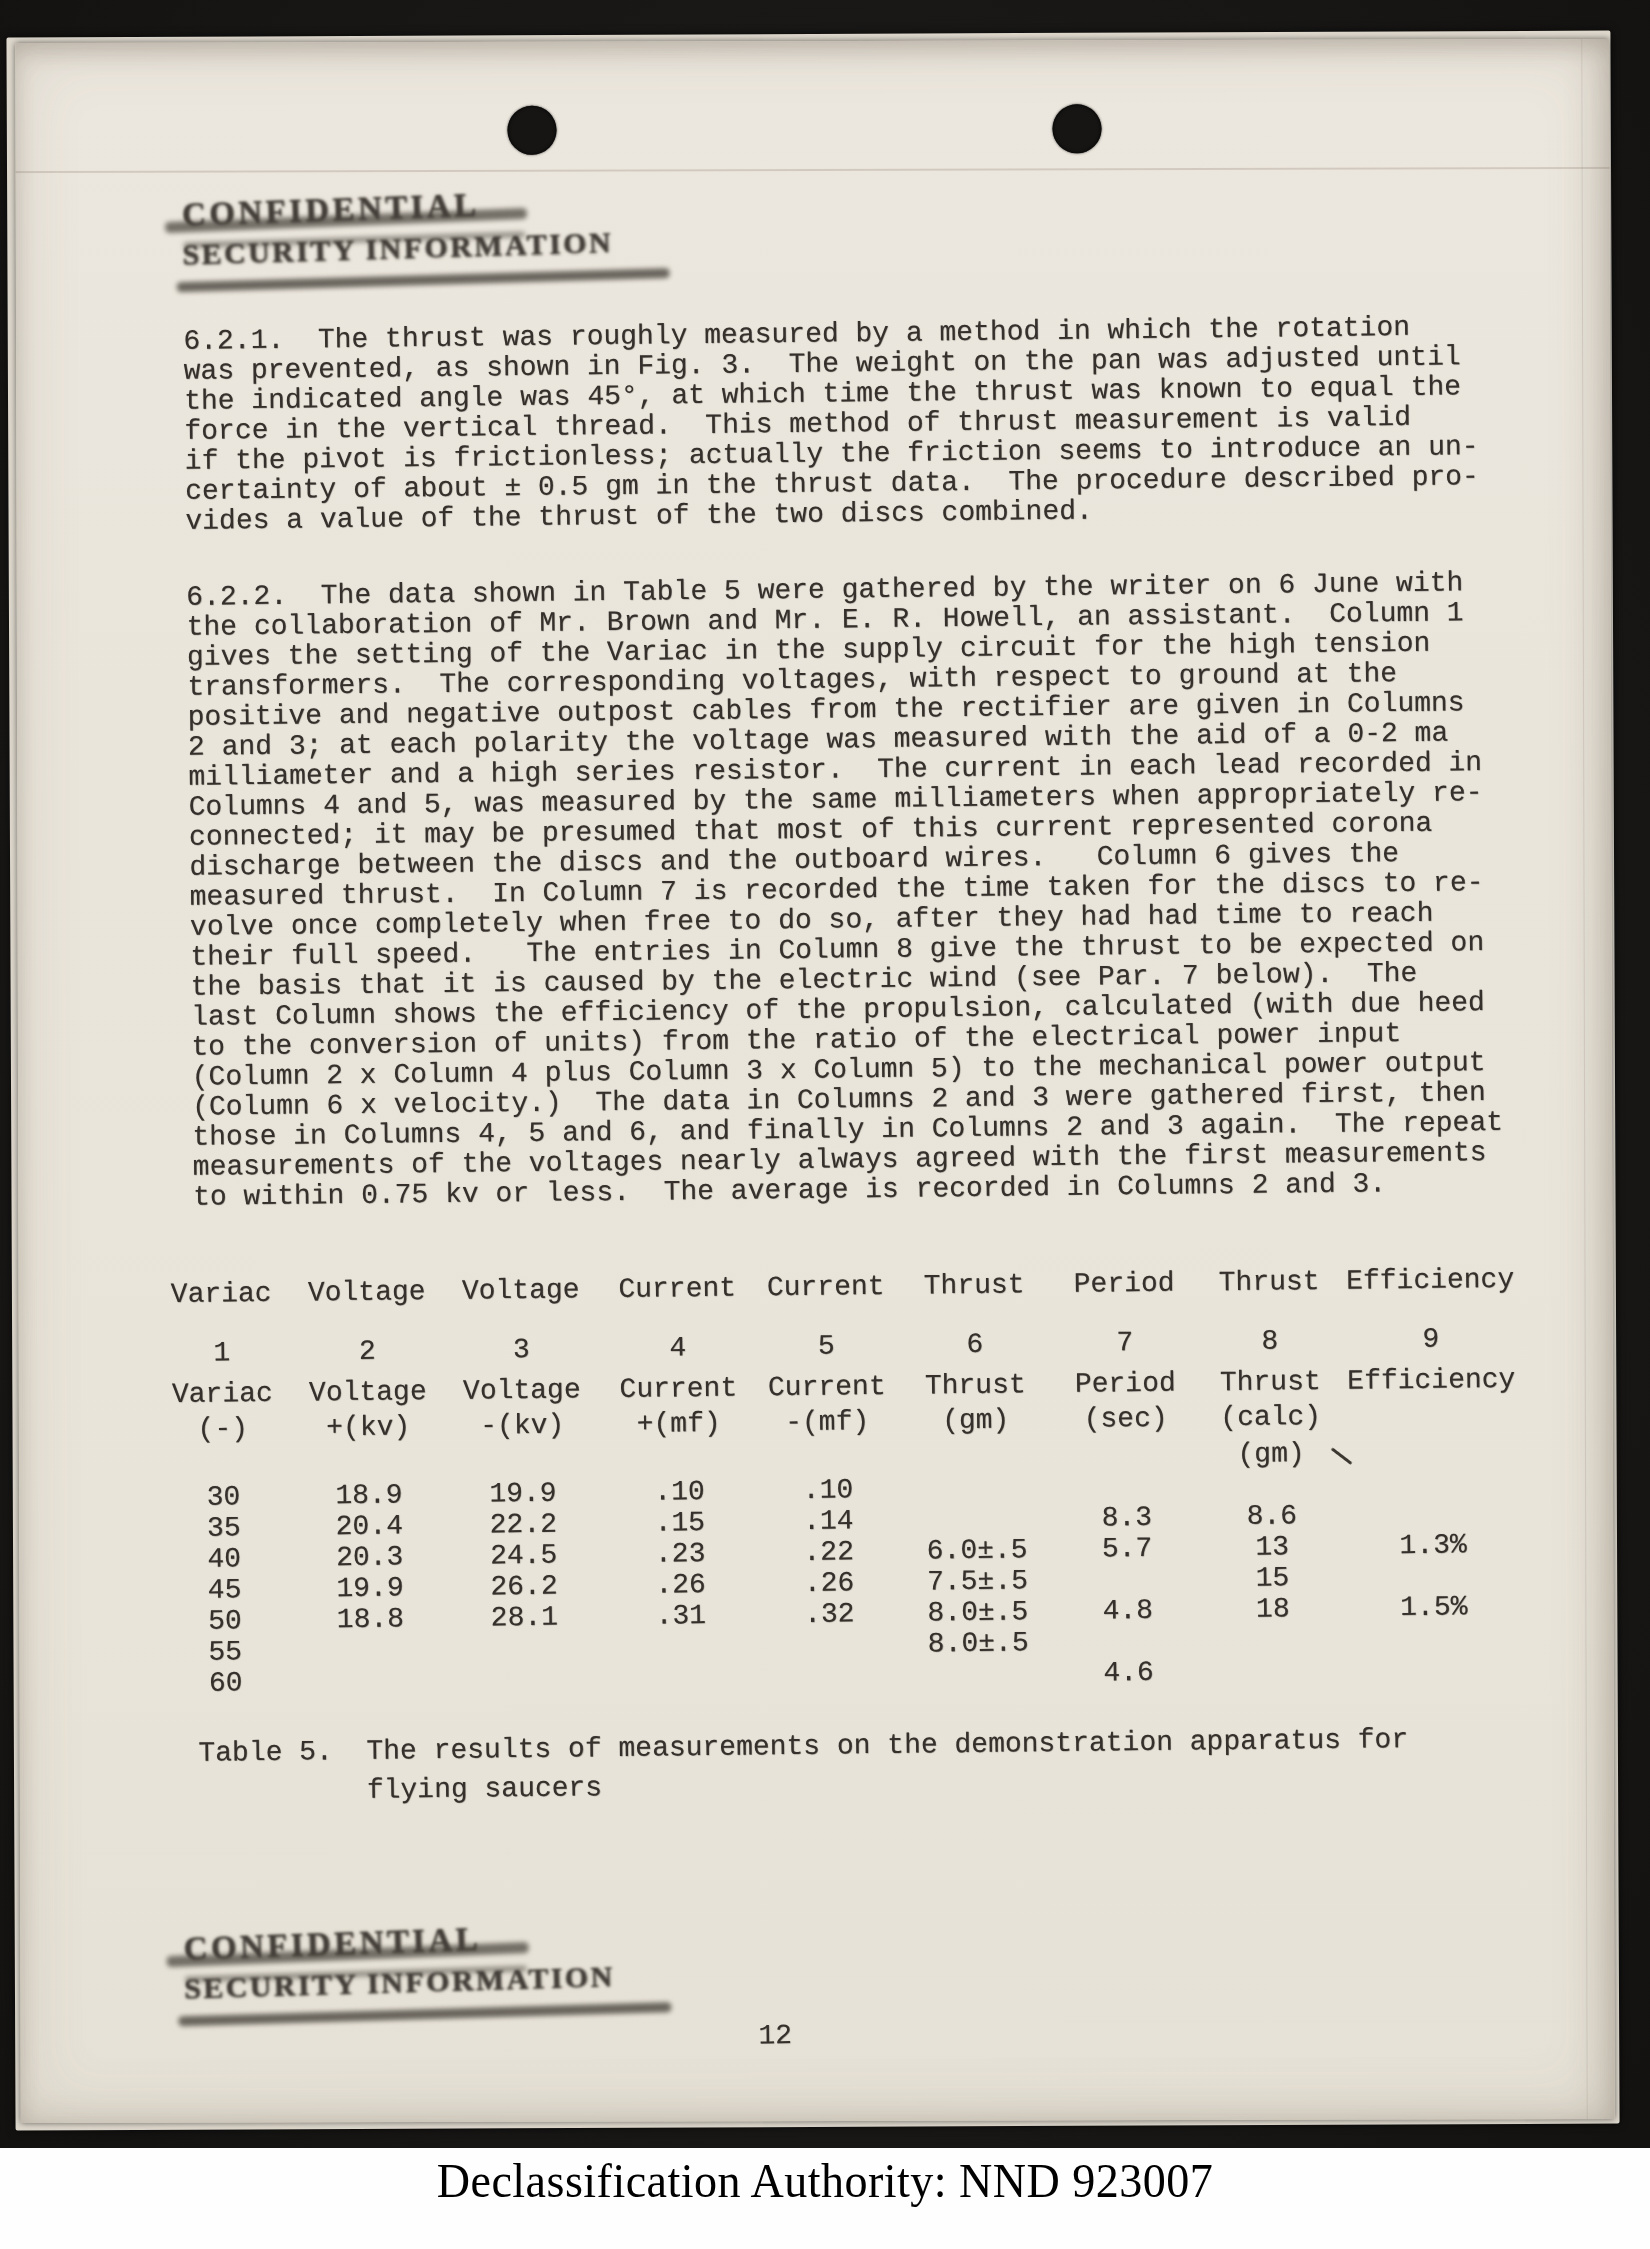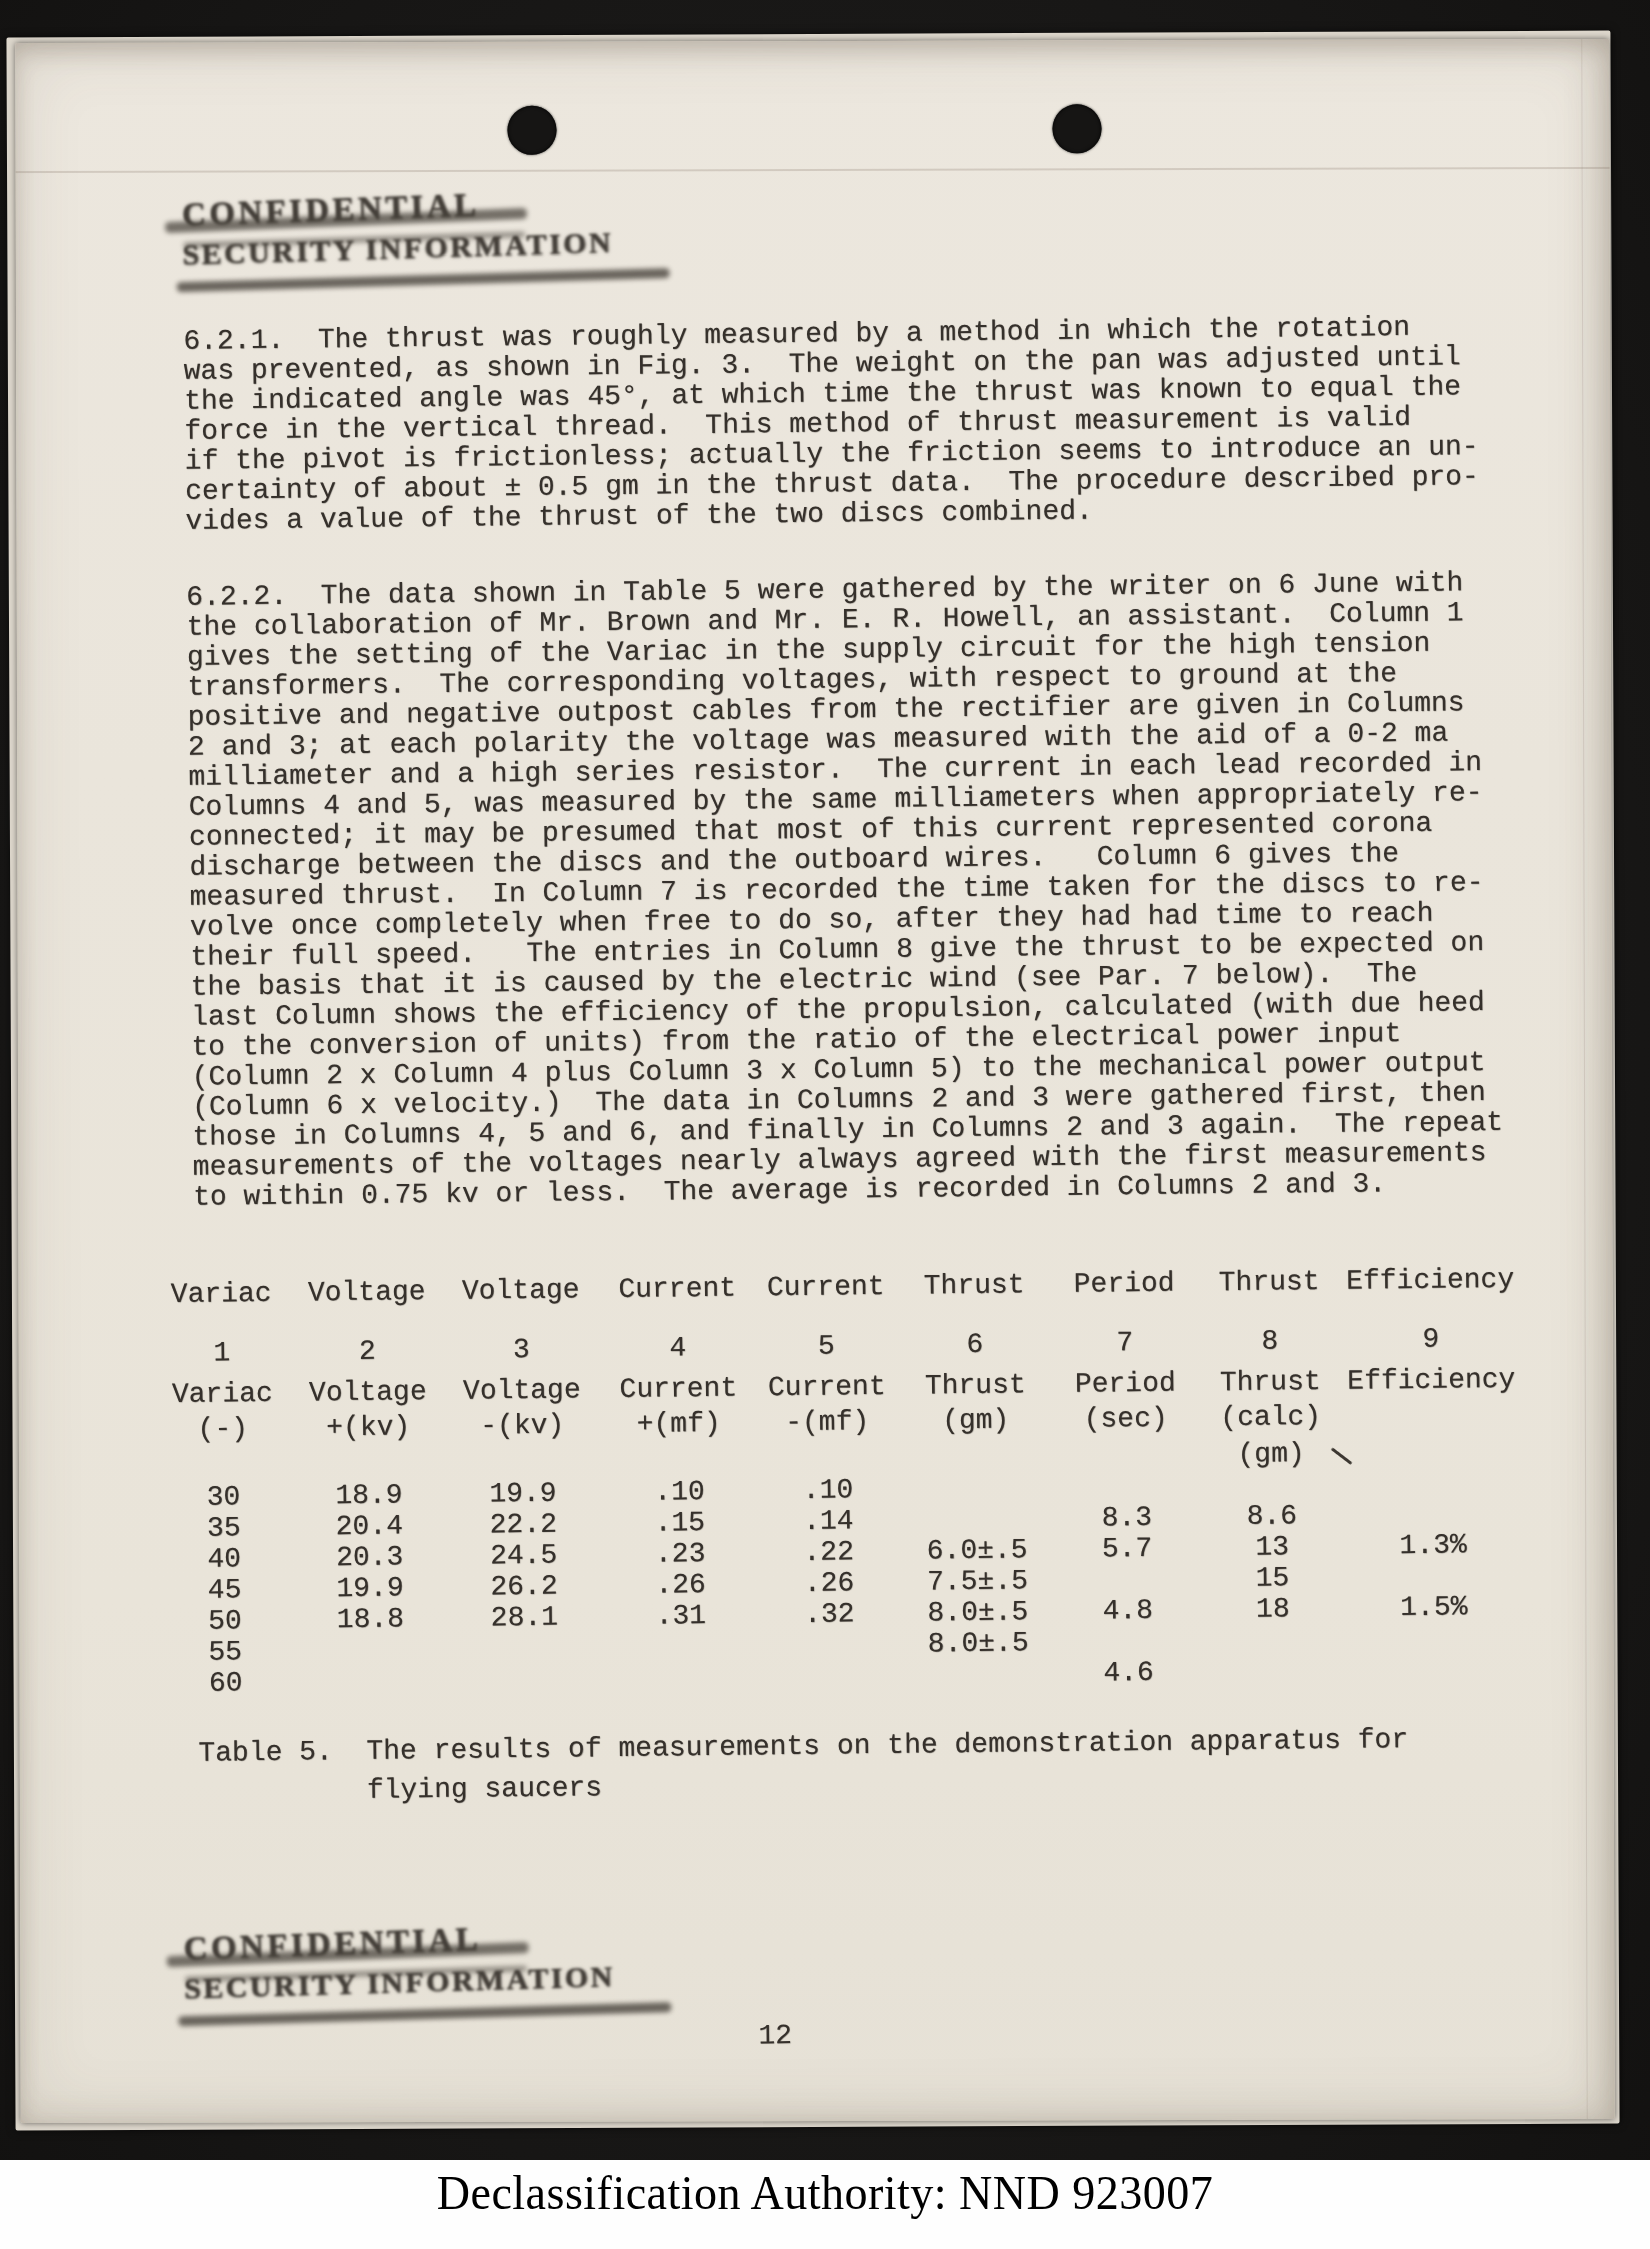--- a/index.html
+++ b/index.html
@@ -58,21 +58,21 @@
   tr.rowGm td{height:27px;vertical-align:top;}
   tr.rowData td{height:31px;}
   .pen-mark{position:absolute;left:1177px;top:192px;width:25.4px;height:2.9px;
     background:#3c3731;border-radius:1.5px;transform:rotate(38deg);filter:blur(0.5px);}
   .caption{position:absolute;left:171px;top:1686px;font-size:28px;line-height:39px;
     white-space:pre-wrap;width:1221px;
     text-shadow:0.5px 0.5px 0.7px rgba(53,48,43,.42),0 0 1px rgba(53,48,43,.18);}
   .page-number{position:absolute;left:686px;top:1979px;width:117px;text-align:center;
     font-size:28px;text-shadow:0.5px 0.5px 0.7px rgba(53,48,43,.45);}
   
-  .banner{position:absolute;left:0;bottom:0;width:1651px;height:90px;background:#fefefe;
+  .banner{position:absolute;left:0;bottom:0;width:1651px;height:102px;background:#fefefe;
     display:flex;align-items:flex-start;justify-content:center;}
   .banner span{font-family:"Liberation Serif","DejaVu Serif",serif;font-size:49px;
     color:#000;margin-top:3.9px;letter-spacing:0.5px;transform:scaleX(.94);}
 </style>
 </head>
 <body>
 
 <div class="canvas">
   <div class="sheet-under"></div>
 

